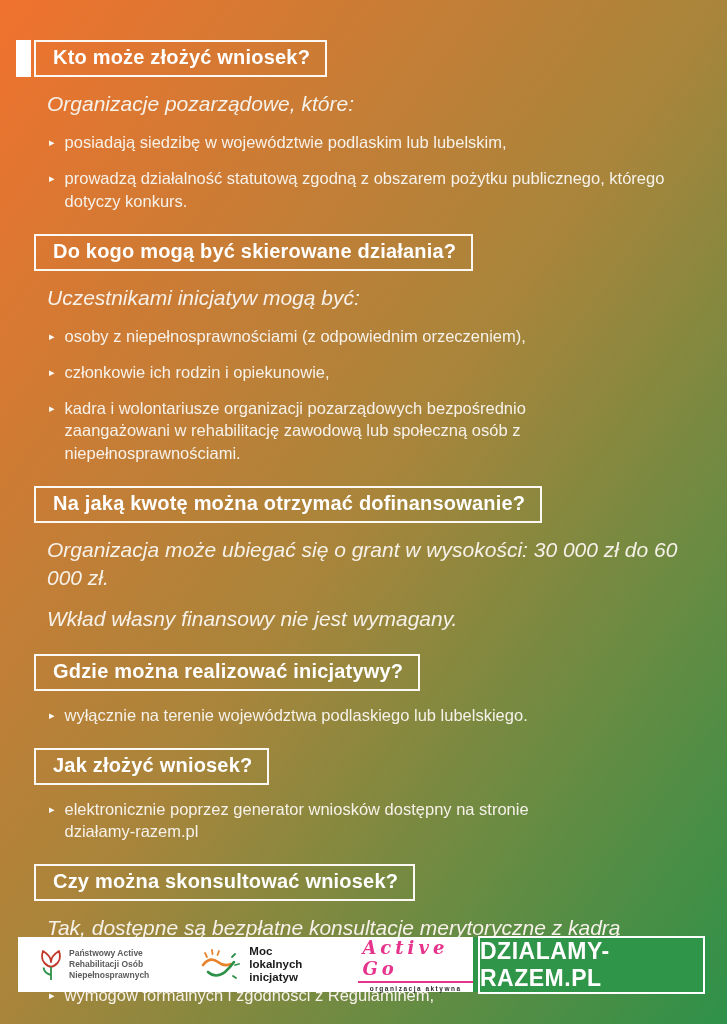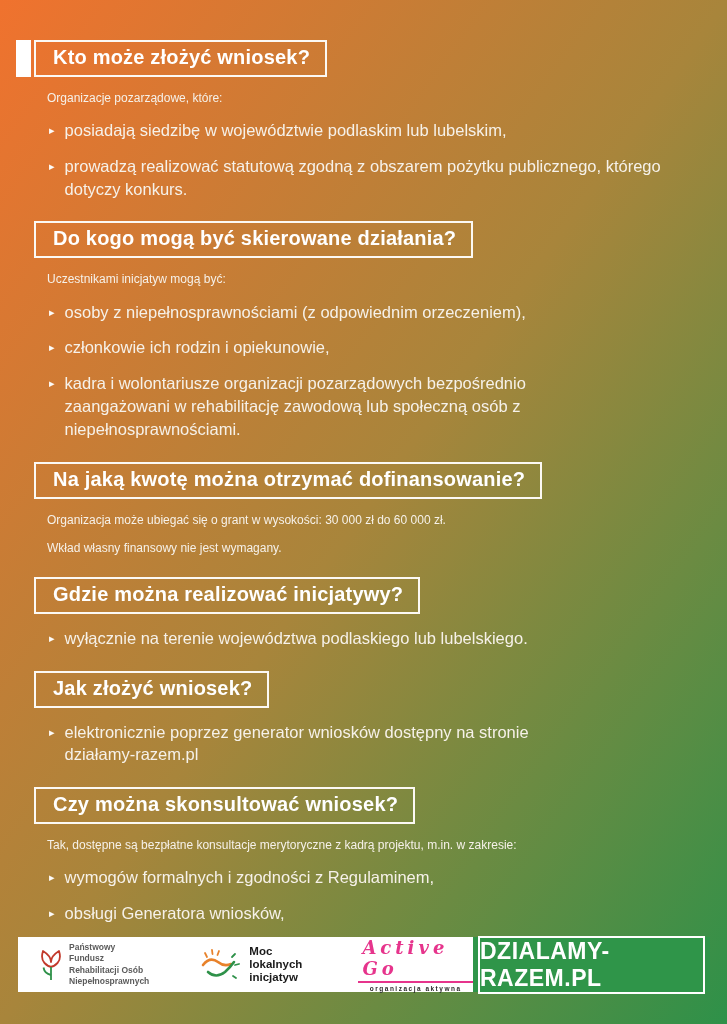--- a/index.html
+++ b/index.html
@@ -16,22 +16,23 @@
   .heading-row.spaced { margin-top:21px;align-items:flex-end; }
   .heading-bar { width:15px; background:#FFFFFF; margin-right:3px; }
   .heading-box {
     border:2px solid #FCF9F4;
     padding:4px 15px 6px 17px;
     color:#FFFFFF; font-weight:bold; font-size:20px; letter-spacing:.2px;
     width:fit-content;
   }
 
   .intro, .para {
-    color:#F6F1E9; font-size:12px; line-height:1.35;
+    color:#F6F1E9; font-size:21px; line-height:1.35;
     margin:13px 0 0 31px;
+    font-style:italic;
   }
   .para { margin-top:12px; }
   ul.bullets { list-style:none; margin:0 0 0 33px; padding:0; }
   li.bullet {
     display:flex; gap:10px; align-items:flex-start;
     color:#F6F1E9; font-size:16.5px; line-height:1.38;
     margin-top:13px;
   }
   li.bullet .arrow { color:#FDFBF8; font-size:11px; line-height:2.05; flex:0 0 auto; }
   .w665 { max-width:655px; } .w585 { max-width:585px; } .w540 { max-width:540px; }
@@ -80,21 +81,21 @@
       <div class="heading-box">Kto może złożyć wniosek?</div>
     </div>
     <div class="intro">Organizacje pozarządowe, które:</div>
     <ul class="bullets">
       <li class="bullet">
         <span class="arrow">▸</span>
         <span>posiadają siedzibę w województwie podlaskim lub lubelskim,</span>
       </li>
       <li class="bullet w665">
         <span class="arrow">▸</span>
-        <span>prowadzą realizować statutową zgodną z obszarem pożytku publicznego, którego dotyczy konkurs.</span>
+        <span>prowadzą działalność statutową zgodną z obszarem pożytku publicznego, którego dotyczy konkurs.</span>
       </li>
     </ul>
 
     <div class="heading-row spaced">
       <div class="heading-bar"></div>
       <div class="heading-box">Do kogo mogą być skierowane działania?</div>
     </div>
     <div class="intro">Uczestnikami inicjatyw mogą być:</div>
     <ul class="bullets">
       <li class="bullet">
@@ -167,21 +168,21 @@
 
       <div class="logo">
         <span>
           <svg width="22" height="34" viewBox="0 0 22 34">
             <path d="M3 3 q8 5 8 11 q0 -6 8 -11 q2.5 8 -1.5 12 q-3.5 3.6 -6.5 3.6 q-3 0 -6.5 -3.6 q-4 -4 -1.5 -12 Z" fill="none" stroke="#C2392B" stroke-width="1.8" stroke-linejoin="round"></path>
             <path d="M11 19 v13" stroke="#2E9149" stroke-width="1.8" fill="none"></path>
             <path d="M11 27 q-6.5 -1.5 -7.5 -7.5" stroke="#2E9149" stroke-width="1.8" fill="none"></path>
           </svg>
         </span>
         <div class="pfron-text">
-          <div>Państwowy Fundusz</div>
+          <div>Państwowy Active</div>
           <div>Rehabilitacji Osób</div>
           <div>Niepełnosprawnych</div>
         </div>
       </div>
 
       <div class="logo moc">
         <span>
           <svg width="42" height="40" viewBox="0 0 42 40">
             <path d="M4 20 q7 -9 15 -3 q6 5 13 2" stroke="#E8822B" fill="none" stroke-width="2.6" stroke-linecap="round"></path>
             <path d="M9 27 q8 7 17 0 q5.5 -5 9 -10" stroke="#2E9149" fill="none" stroke-width="2.6" stroke-linecap="round"></path>

